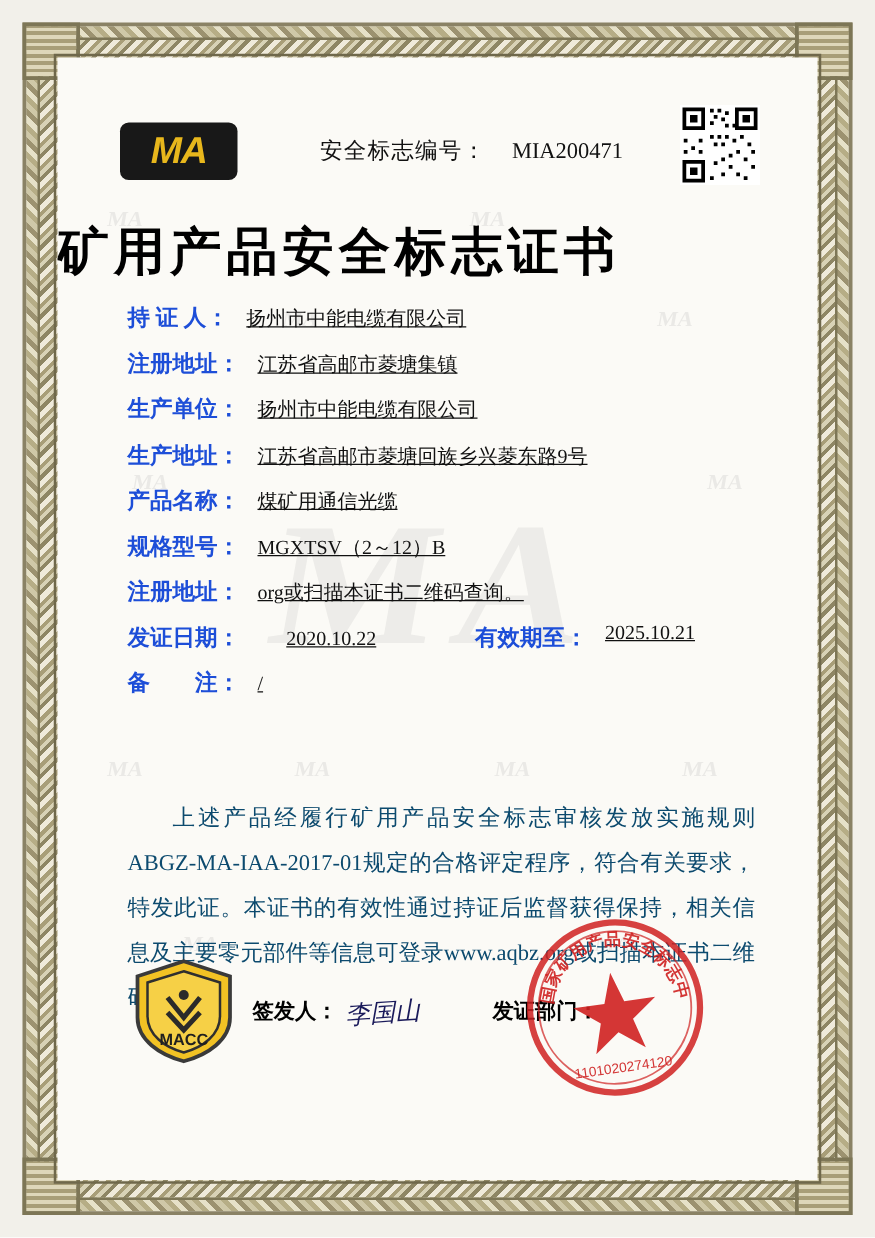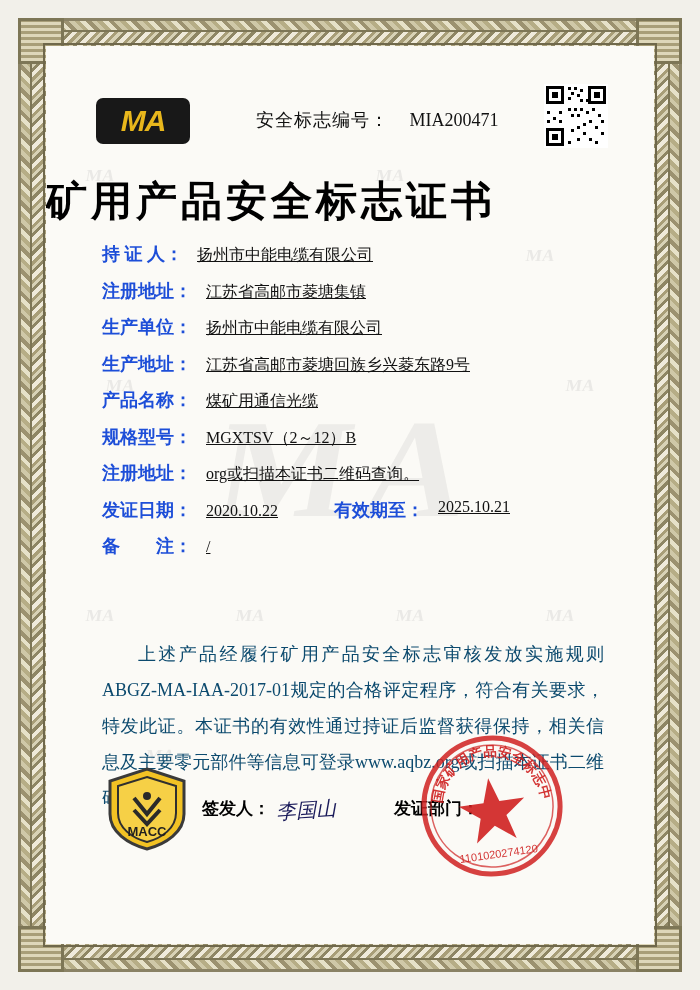--- a/index.html
+++ b/index.html
@@ -156,21 +156,21 @@
     white-space: nowrap;
   }
   .row .val {
     font-size: 16px;
     color: #111;
     margin-left: 14px;
     white-space: nowrap;
     text-decoration: underline;
   }
   .row .val.small { font-size: 15px; }
-  .row-split { display: flex; align-items: baseline; }
+  .row-split { display: flex; align-items: baseline; gap: 23px; }
   .row-split .seg2 { margin-left: 56px; display: flex; align-items: flex-start; }
 
   
   .statement {
     position: absolute;
     left: 56px; right: 50px; top: 590px;
     font-size: 18px;
     line-height: 2.0;
     color: #0c4a6e;
     text-align: justify;

